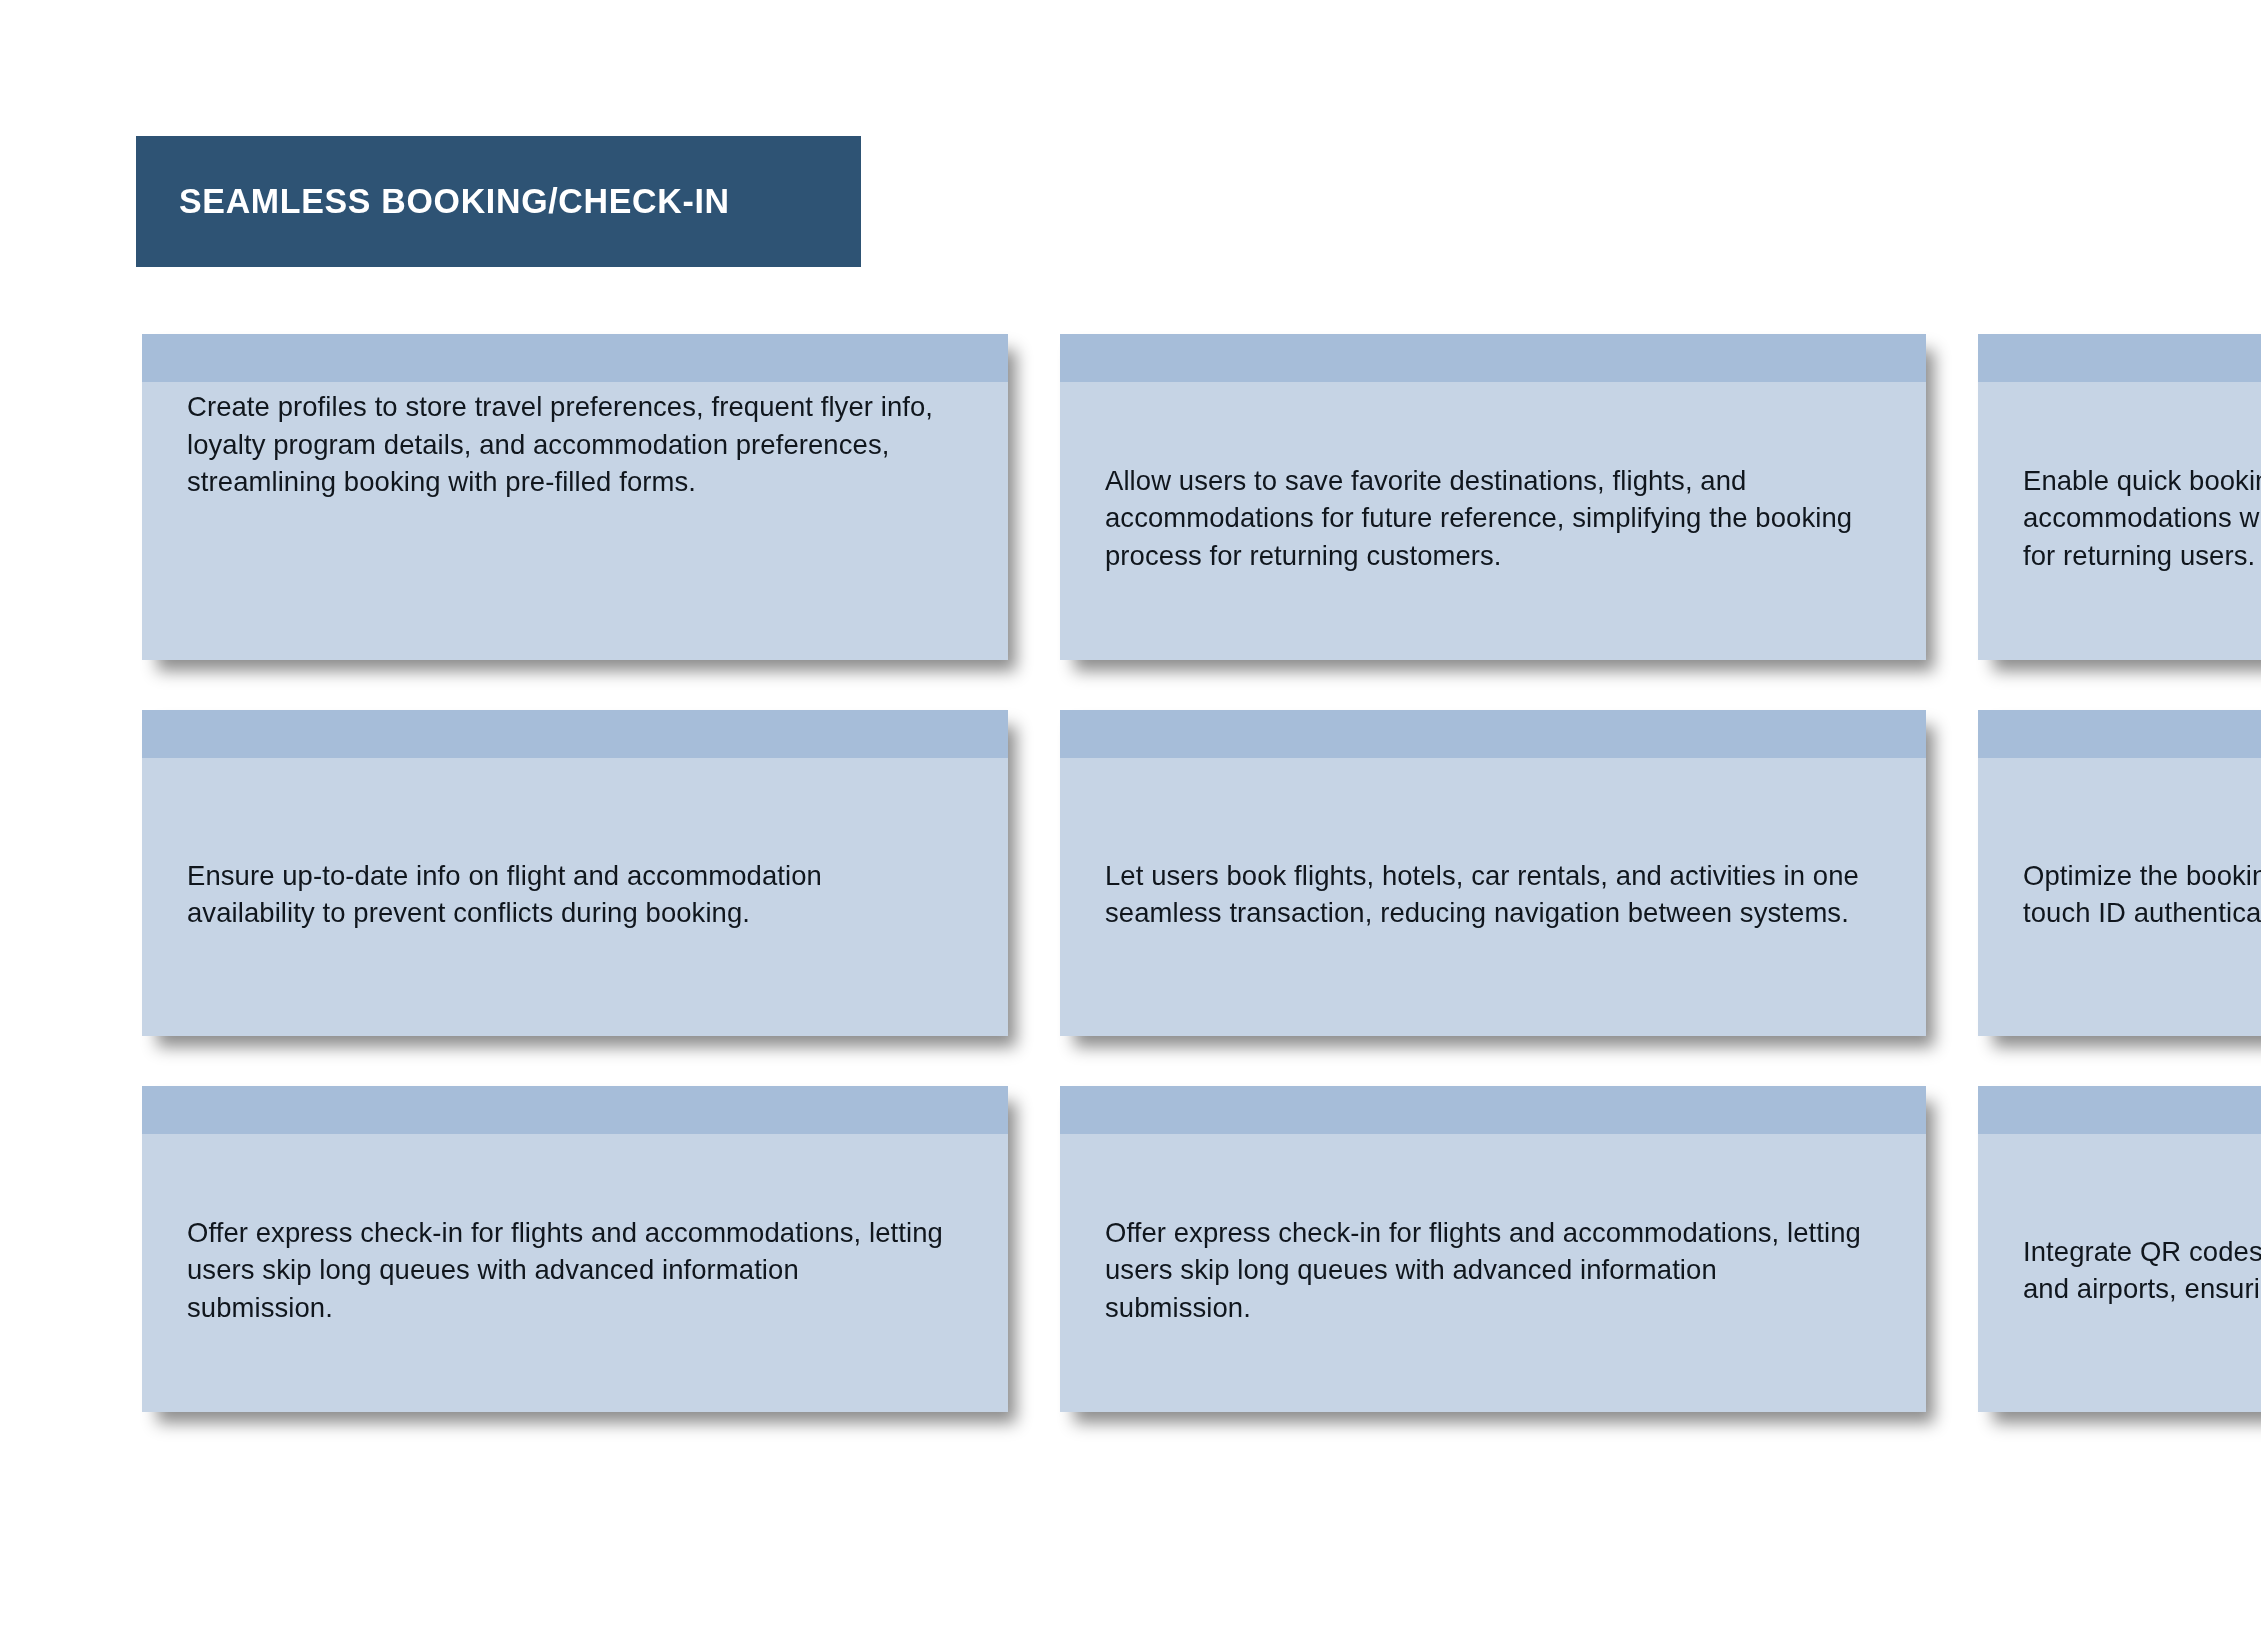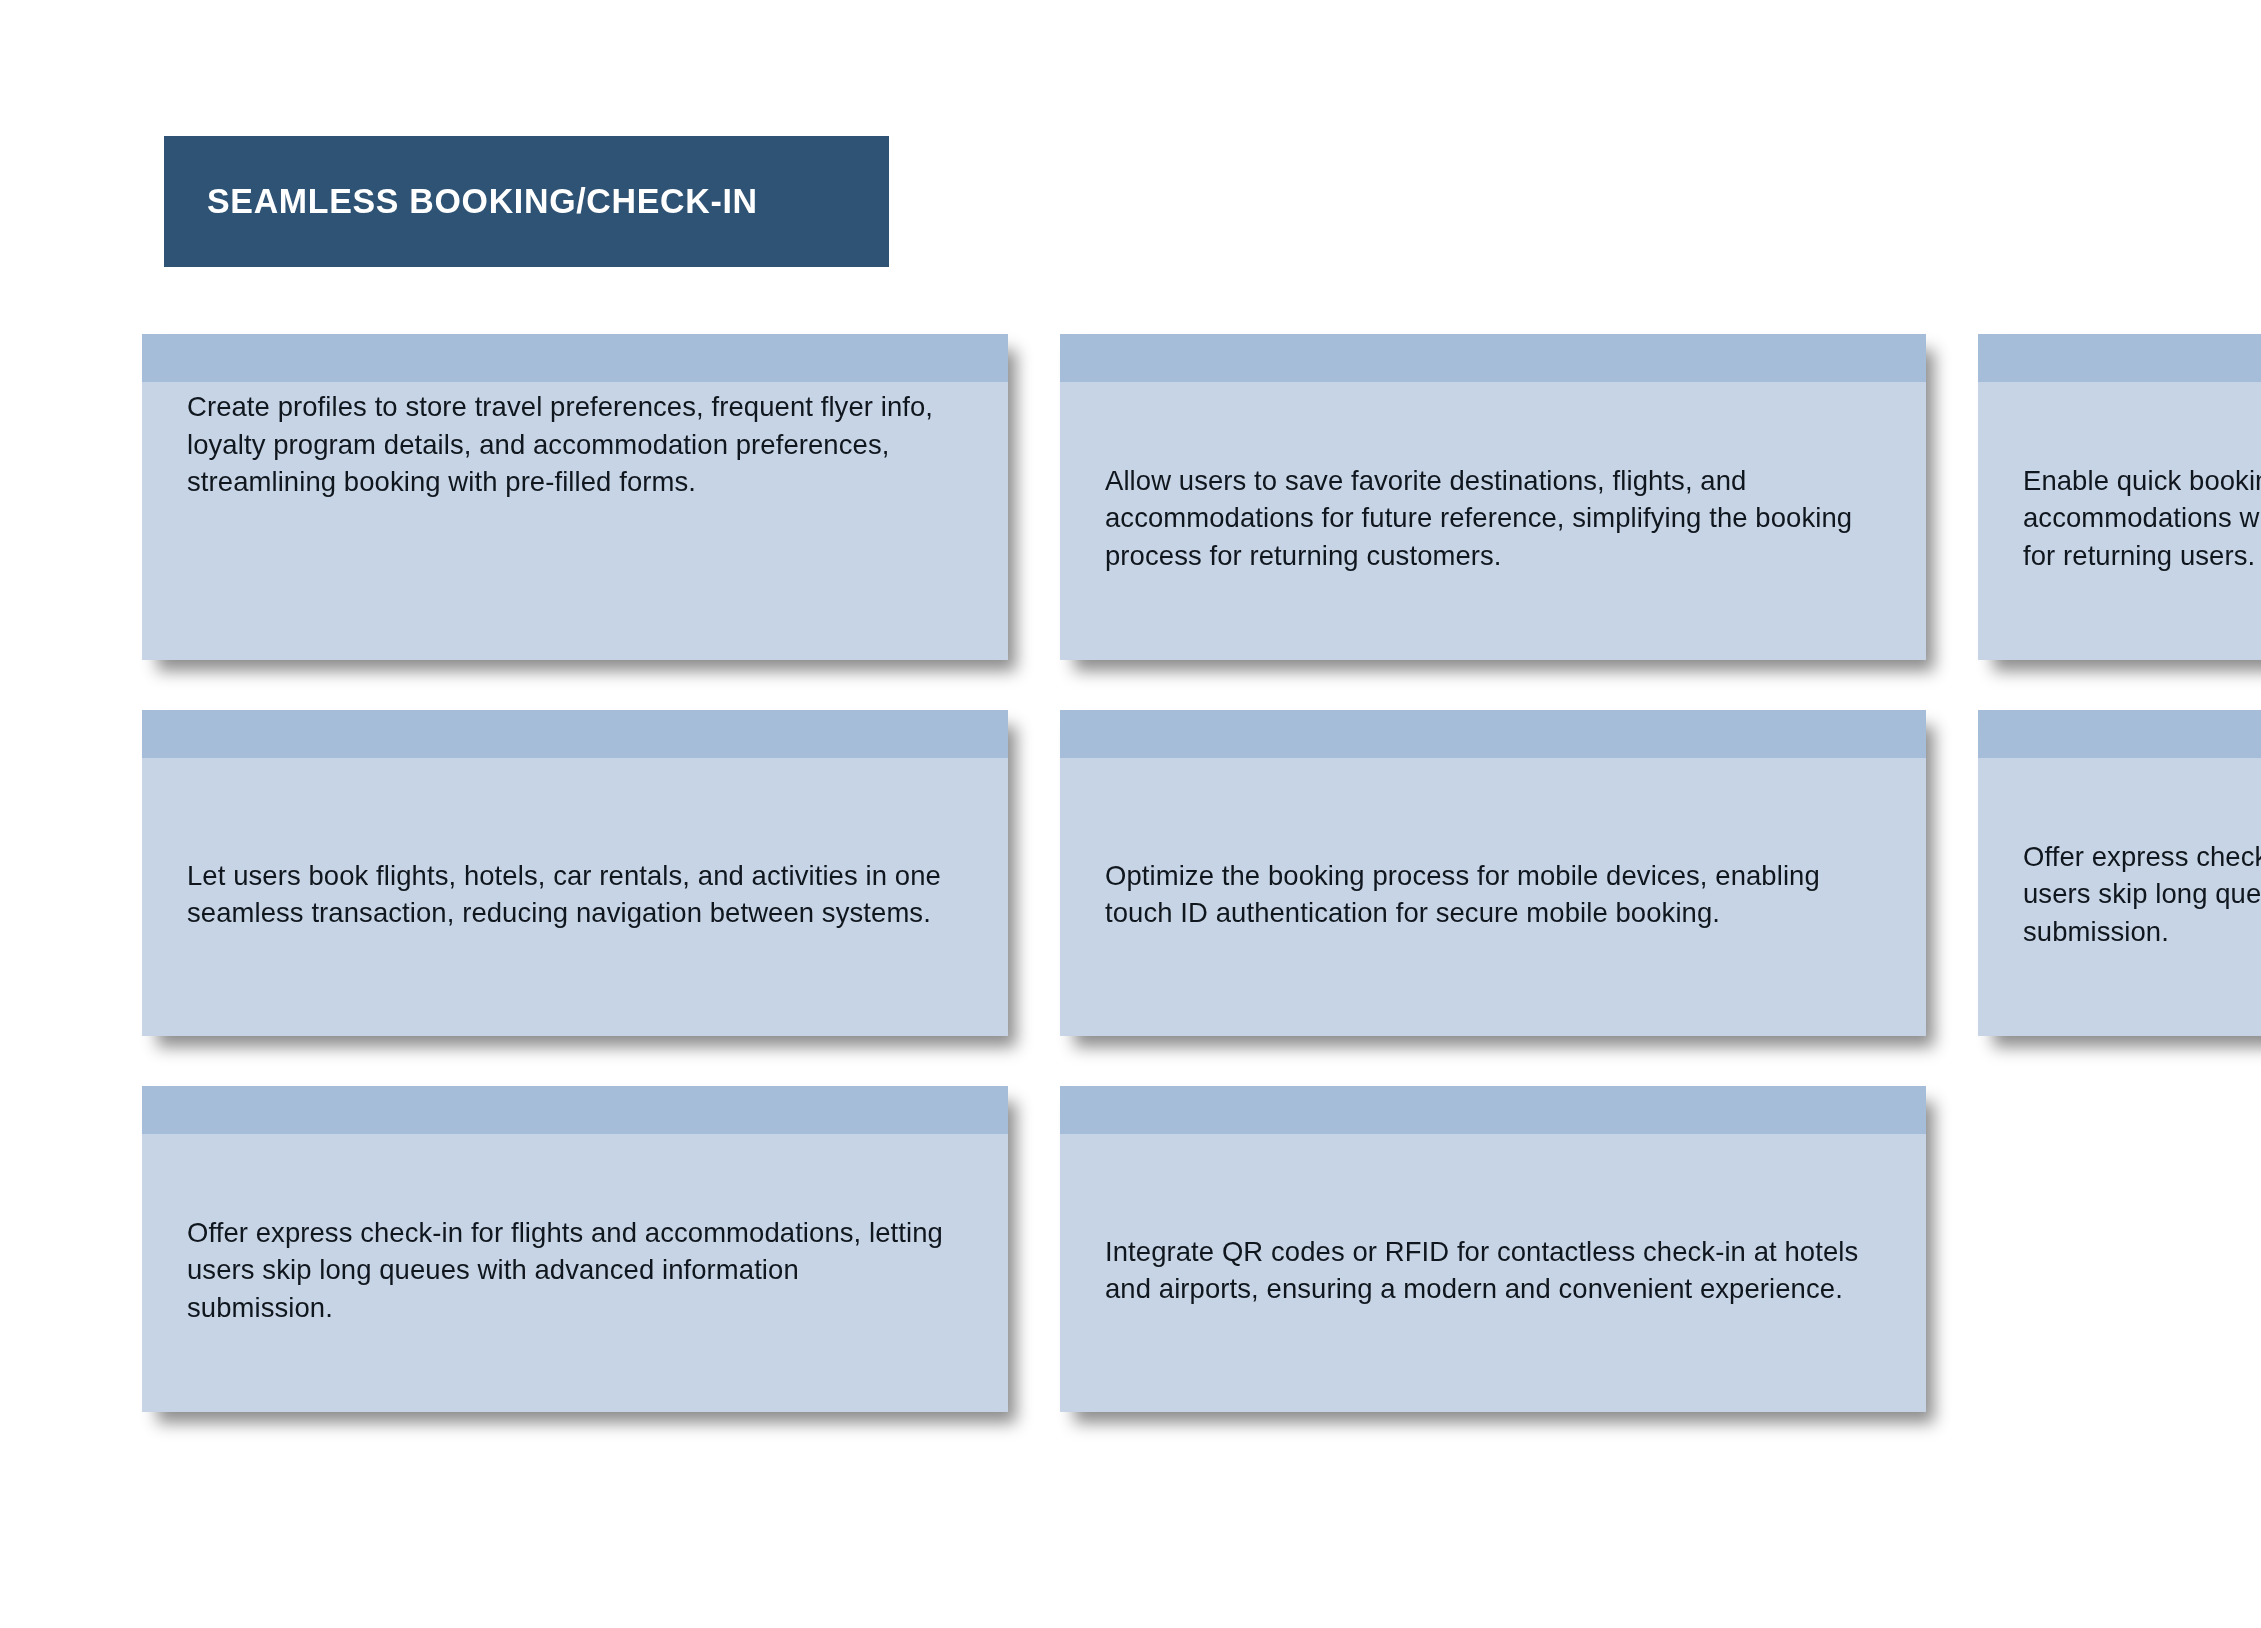--- a/index.html
+++ b/index.html
@@ -27,21 +27,20 @@
     left: 136px;
     top: 136px;
     width: 725px;
     height: 131px;
     background: #2E5374;
     display: flex;
     align-items: center;
     box-sizing: border-box;
     padding-left: 43px;
     padding-right: 27px;
-    margin-left: 28px;
   }
   #header-title {
     color: #ffffff;
     font-family: "Liberation Sans Narrow", "Liberation Sans", "DejaVu Sans", sans-serif;
     font-weight: bold;
     font-size: 35px;
     letter-spacing: 0.7px;
     line-height: 1.05;
     white-space: nowrap;
     transform: scaleX(0.97);
@@ -120,20 +119,26 @@
       </div>
     </div>
 
     <div class="card lines-3">
       <div class="card-topbar"></div>
       <div class="card-body">
         <div class="card-text">Enable quick booking of preferred flights and accommodations with a single action, leveraging stored data for returning users.</div>
       </div>
     </div>
 
+    <div class="card lines-3">
+      <div class="card-topbar"></div>
+      <div class="card-body">
+        <div class="card-text">Ensure up-to-date info on flight and accommodation availability to prevent conflicts during booking.</div>
+      </div>
+    </div>
 
     <div class="card lines-3">
       <div class="card-topbar"></div>
       <div class="card-body">
         <div class="card-text">Let users book flights, hotels, car rentals, and activities in one seamless transaction, reducing navigation between systems.</div>
       </div>
     </div>
 
     <div class="card lines-3">
       <div class="card-topbar"></div>

